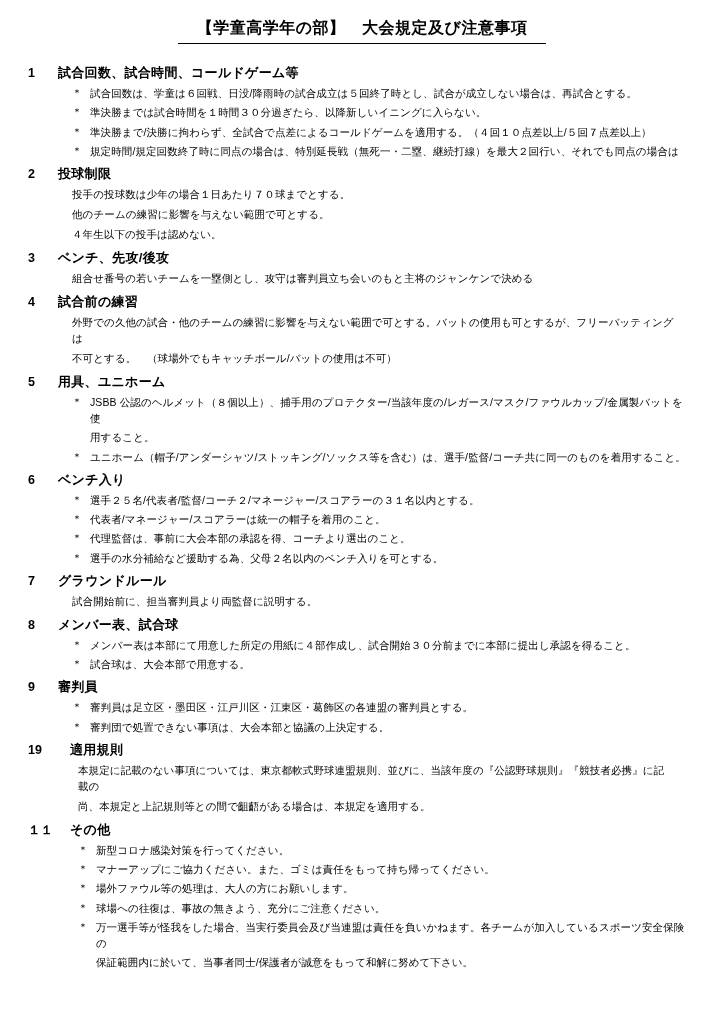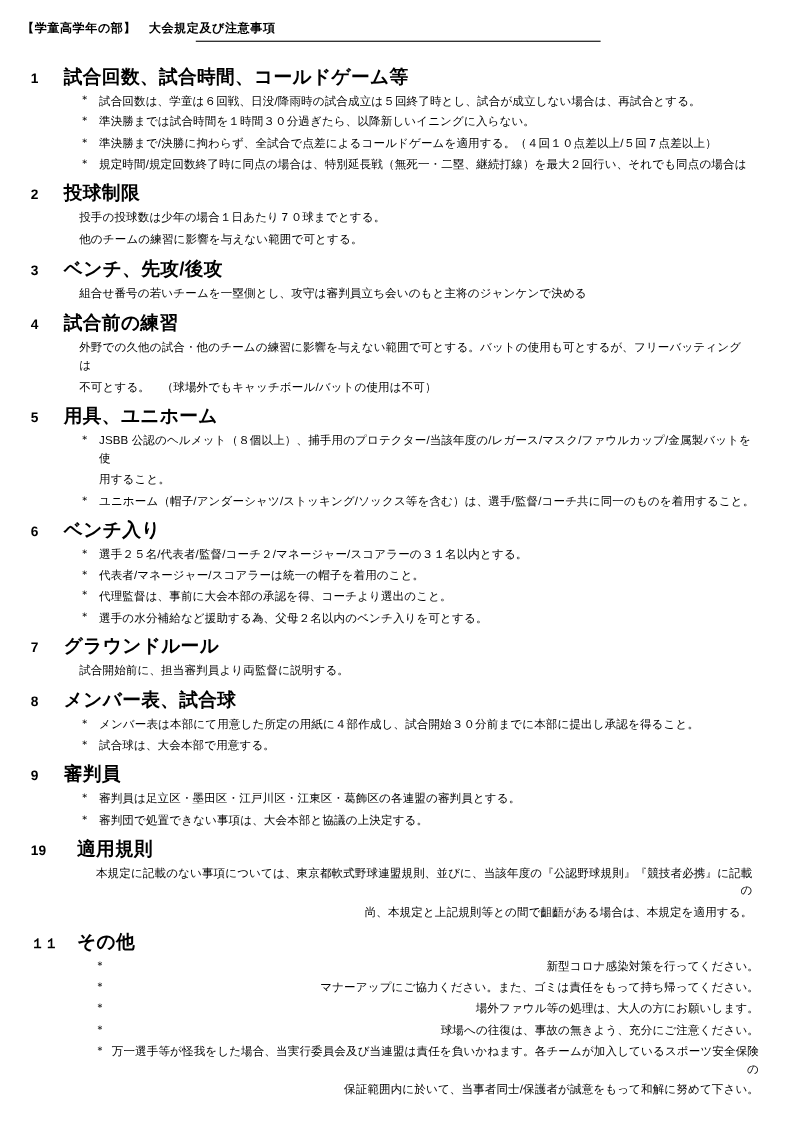--- a/index.html
+++ b/index.html
@@ -15,21 +15,22 @@
     -webkit-font-smoothing: antialiased;
   }
   .page {
     position: relative;
     width: 724px;
     height: 1024px;
     padding: 0;
     box-sizing: border-box;
   }
   .doc-title {
-    font-size: 11px;
+    text-align: center;
+    font-size: 16px;
     font-weight: bold;
     letter-spacing: 0.5px;
     margin: 18px 0 0 0;
     padding: 0 20px 4px 20px;
   }
   .title-rule {
     width: 368px;
     height: 1px;
     background: #000;
     margin: 0 auto 0 auto;
@@ -49,36 +50,35 @@
     width: 30px;
     flex: 0 0 30px;
     font-size: 12.5px;
     font-weight: bold;
   }
   .sec-num.wide {
     width: 42px;
     flex: 0 0 42px;
   }
   .sec-title {
-    font-size: 17px;
+    font-size: 13px;
     font-weight: bold;
     letter-spacing: 0.3px;
   }
   .body-block {
     padding-left: 44px;
     padding-right: 8px;
   }
   .body-block.indent-wide {
     padding-left: 50px;
-    text-align: right;
   }
   .plain-line {
     font-size: 10.5px;
     line-height: 1.52;
-    margin: 4px 6px 3px 0;
+    margin: 4px 16px 3px 0;
     letter-spacing: 0.1px;
   }
   .bullet-row {
     display: flex;
     align-items: flex-start;
     margin: 3px 0 3px 0;
   }
   .bullet-mark {
     flex: 0 0 18px;
     font-size: 10px;
@@ -133,20 +133,21 @@
         </div>
       </div>
       <div class="section">
         <div class="sec-head">
           <span class="sec-num">2</span>
           <span class="sec-title">投球制限</span>
         </div>
         <div class="body-block">
           <div class="plain-line">投手の投球数は少年の場合１日あたり７０球までとする。</div>
           <div class="plain-line">他のチームの練習に影響を与えない範囲で可とする。</div>
+          <div class="plain-line">４年生以下の投手は認めない。</div>
         </div>
       </div>
       <div class="section">
         <div class="sec-head">
           <span class="sec-num">3</span>
           <span class="sec-title">ベンチ、先攻/後攻</span>
         </div>
         <div class="body-block">
           <div class="plain-line">組合せ番号の若いチームを一塁側とし、攻守は審判員立ち会いのもと主将のジャンケンで決める</div>
         </div>

